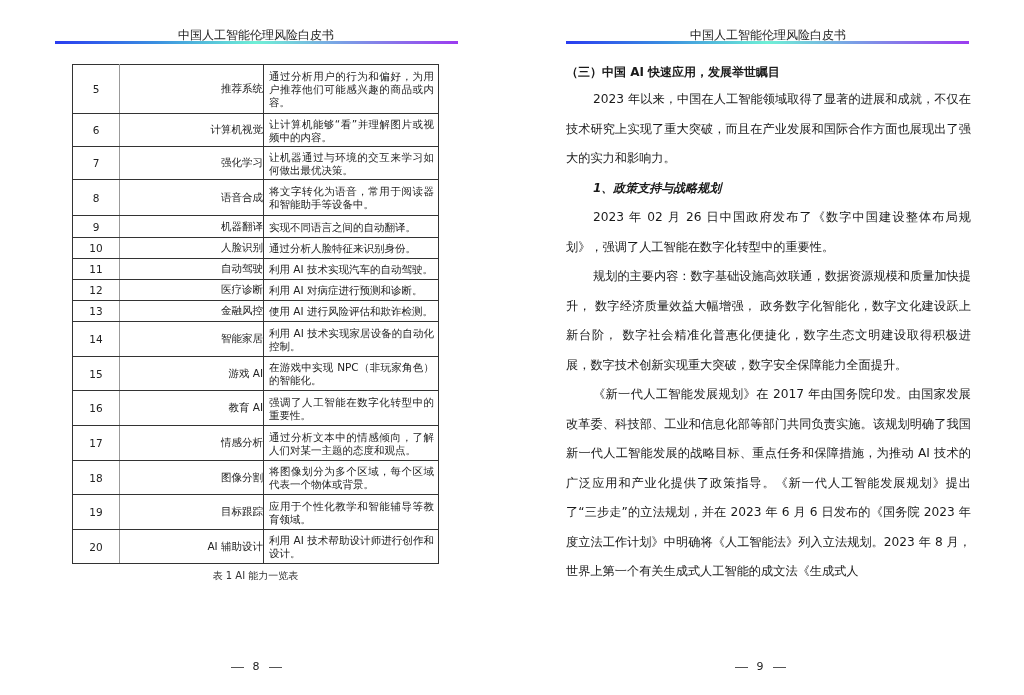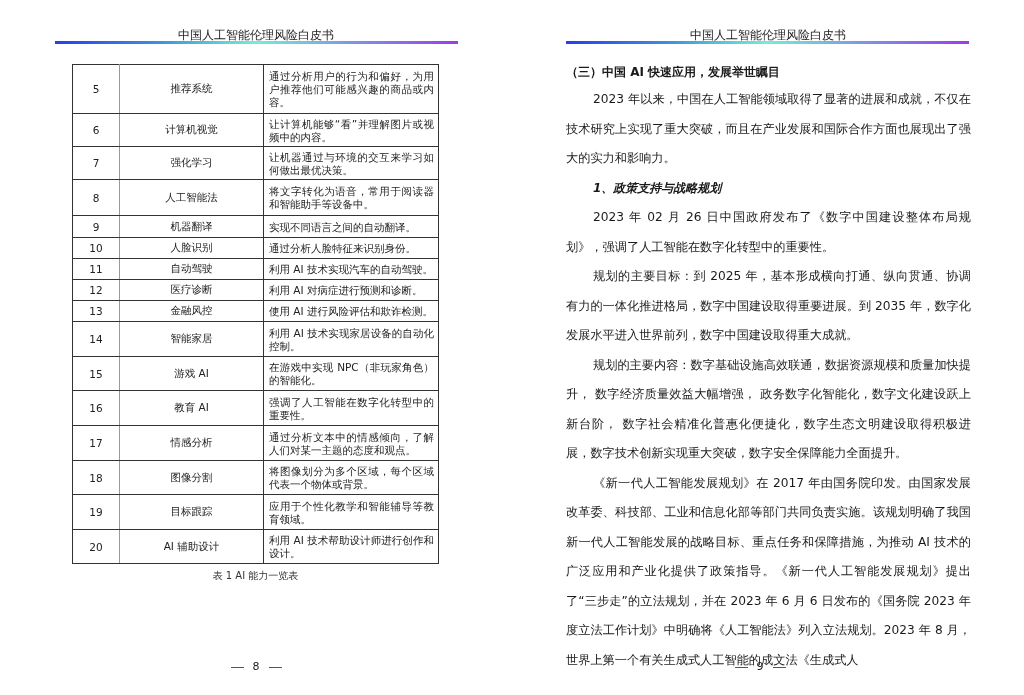--- a/index.html
+++ b/index.html
@@ -23,21 +23,21 @@
   }
   .footer .dash { display: inline-block; width: 13px; height: 1px; background: #555; vertical-align: middle; margin: 0 9px; }
   .page-right .footer { left: -8px; }
 
   table.cap-table {
     position: absolute; left: 72px; top: 64px; width: 367px;
     border-collapse: collapse; font-size: 10.5px; color: #222;
   }
   table.cap-table td { border: 1px solid #333; vertical-align: middle; }
   table.cap-table td.num { width: 47px; text-align: center; border-right: 1px solid #999; }
-  table.cap-table td.name { width: 144px; text-align: center; }
+  table.cap-table td.name { width: 144px; text-align: right; }
   table.cap-table td.desc { padding: 2px 4px 1px 5px; line-height: 13px; text-align: justify; }
   .caption {
     position: absolute; top: 569px; left: 72px; width: 367px; text-align: center;
     font-size: 10px; color: #333;
   }
 
   .content {
     position: absolute; left: 54px; top: 63px; width: 405px;
     font-size: 12.2px; line-height: 29.5px; color: #1a1a1a;
   }
@@ -64,21 +64,21 @@
           <td class="name">计算机视觉</td>
           <td class="desc">让计算机能够“看”并理解图片或视频中的内容。</td>
         </tr>
         <tr style="height: 33px;">
           <td class="num">7</td>
           <td class="name">强化学习</td>
           <td class="desc">让机器通过与环境的交互来学习如何做出最优决策。</td>
         </tr>
         <tr style="height: 36px;">
           <td class="num">8</td>
-          <td class="name">人工智能法</td>
+          <td class="name">语音合成</td>
           <td class="desc">将文字转化为语音，常用于阅读器和智能助手等设备中。</td>
         </tr>
         <tr style="height: 22px;">
           <td class="num">9</td>
           <td class="name">机器翻译</td>
           <td class="desc">实现不同语言之间的自动翻译。</td>
         </tr>
         <tr style="height: 21px;">
           <td class="num">10</td>
           <td class="name">人脸识别</td>
@@ -145,21 +145,20 @@
 
 <div class="page page-right">
   <div class="header-title">中国人工智能伦理风险白皮书</div>
   <div class="header-rule"></div>
 
   <div class="content">
     <div class="section-heading">（三）中国 AI 快速应用，发展举世瞩目</div>
     <p>2023 年以来，中国在人工智能领域取得了显著的进展和成就，不仅在技术研究上实现了重大突破，而且在产业发展和国际合作方面也展现出了强大的实力和影响力。</p>
     <div class="sub-heading">1、政策支持与战略规划</div>
     <p>2023 年 02 月 26 日中国政府发布了《数字中国建设整体布局规划》，强调了人工智能在数字化转型中的重要性。</p>
-    <p>规划的主要目标：到 2025 年，基本形成横向打通、纵向贯通、协调有力的一体化推进格局，数字中国建设取得重要进展。到 2035 年，数字化发展水平进入世界前列，数字中国建设取得重大成就。</p>
     <p>规划的主要内容：数字基础设施高效联通，数据资源规模和质量加快提升， 数字经济质量效益大幅增强， 政务数字化智能化，数字文化建设跃上新台阶， 数字社会精准化普惠化便捷化，数字生态文明建设取得积极进展，数字技术创新实现重大突破，数字安全保障能力全面提升。</p>
     <p>《新一代人工智能发展规划》在 2017 年由国务院印发。由国家发展改革委、科技部、工业和信息化部等部门共同负责实施。该规划明确了我国新一代人工智能发展的战略目标、重点任务和保障措施，为推动 AI 技术的广泛应用和产业化提供了政策指导。《新一代人工智能发展规划》提出了“三步走”的立法规划，并在 2023 年 6 月 6 日发布的《国务院 2023 年度立法工作计划》中明确将《人工智能法》列入立法规划。2023 年 8 月，世界上第一个有关生成式人工智能的成文法《生成式人</p>
   </div>
 
   <div class="footer">
     <span class="dash"></span><span>9</span><span class="dash"></span>
   </div>
 </div>
 
 </body></html>

